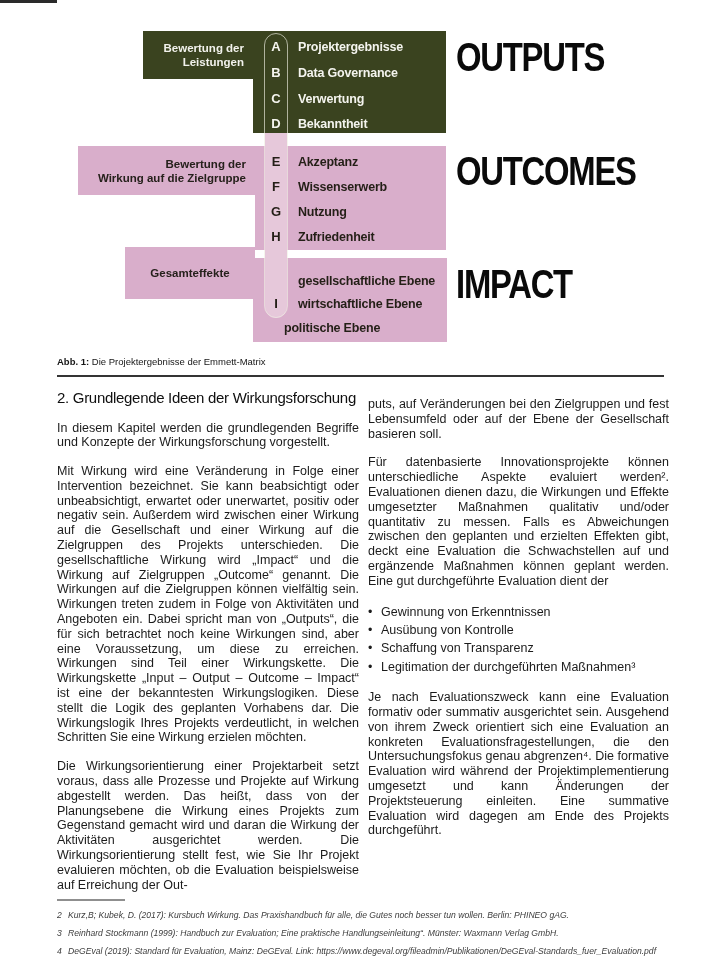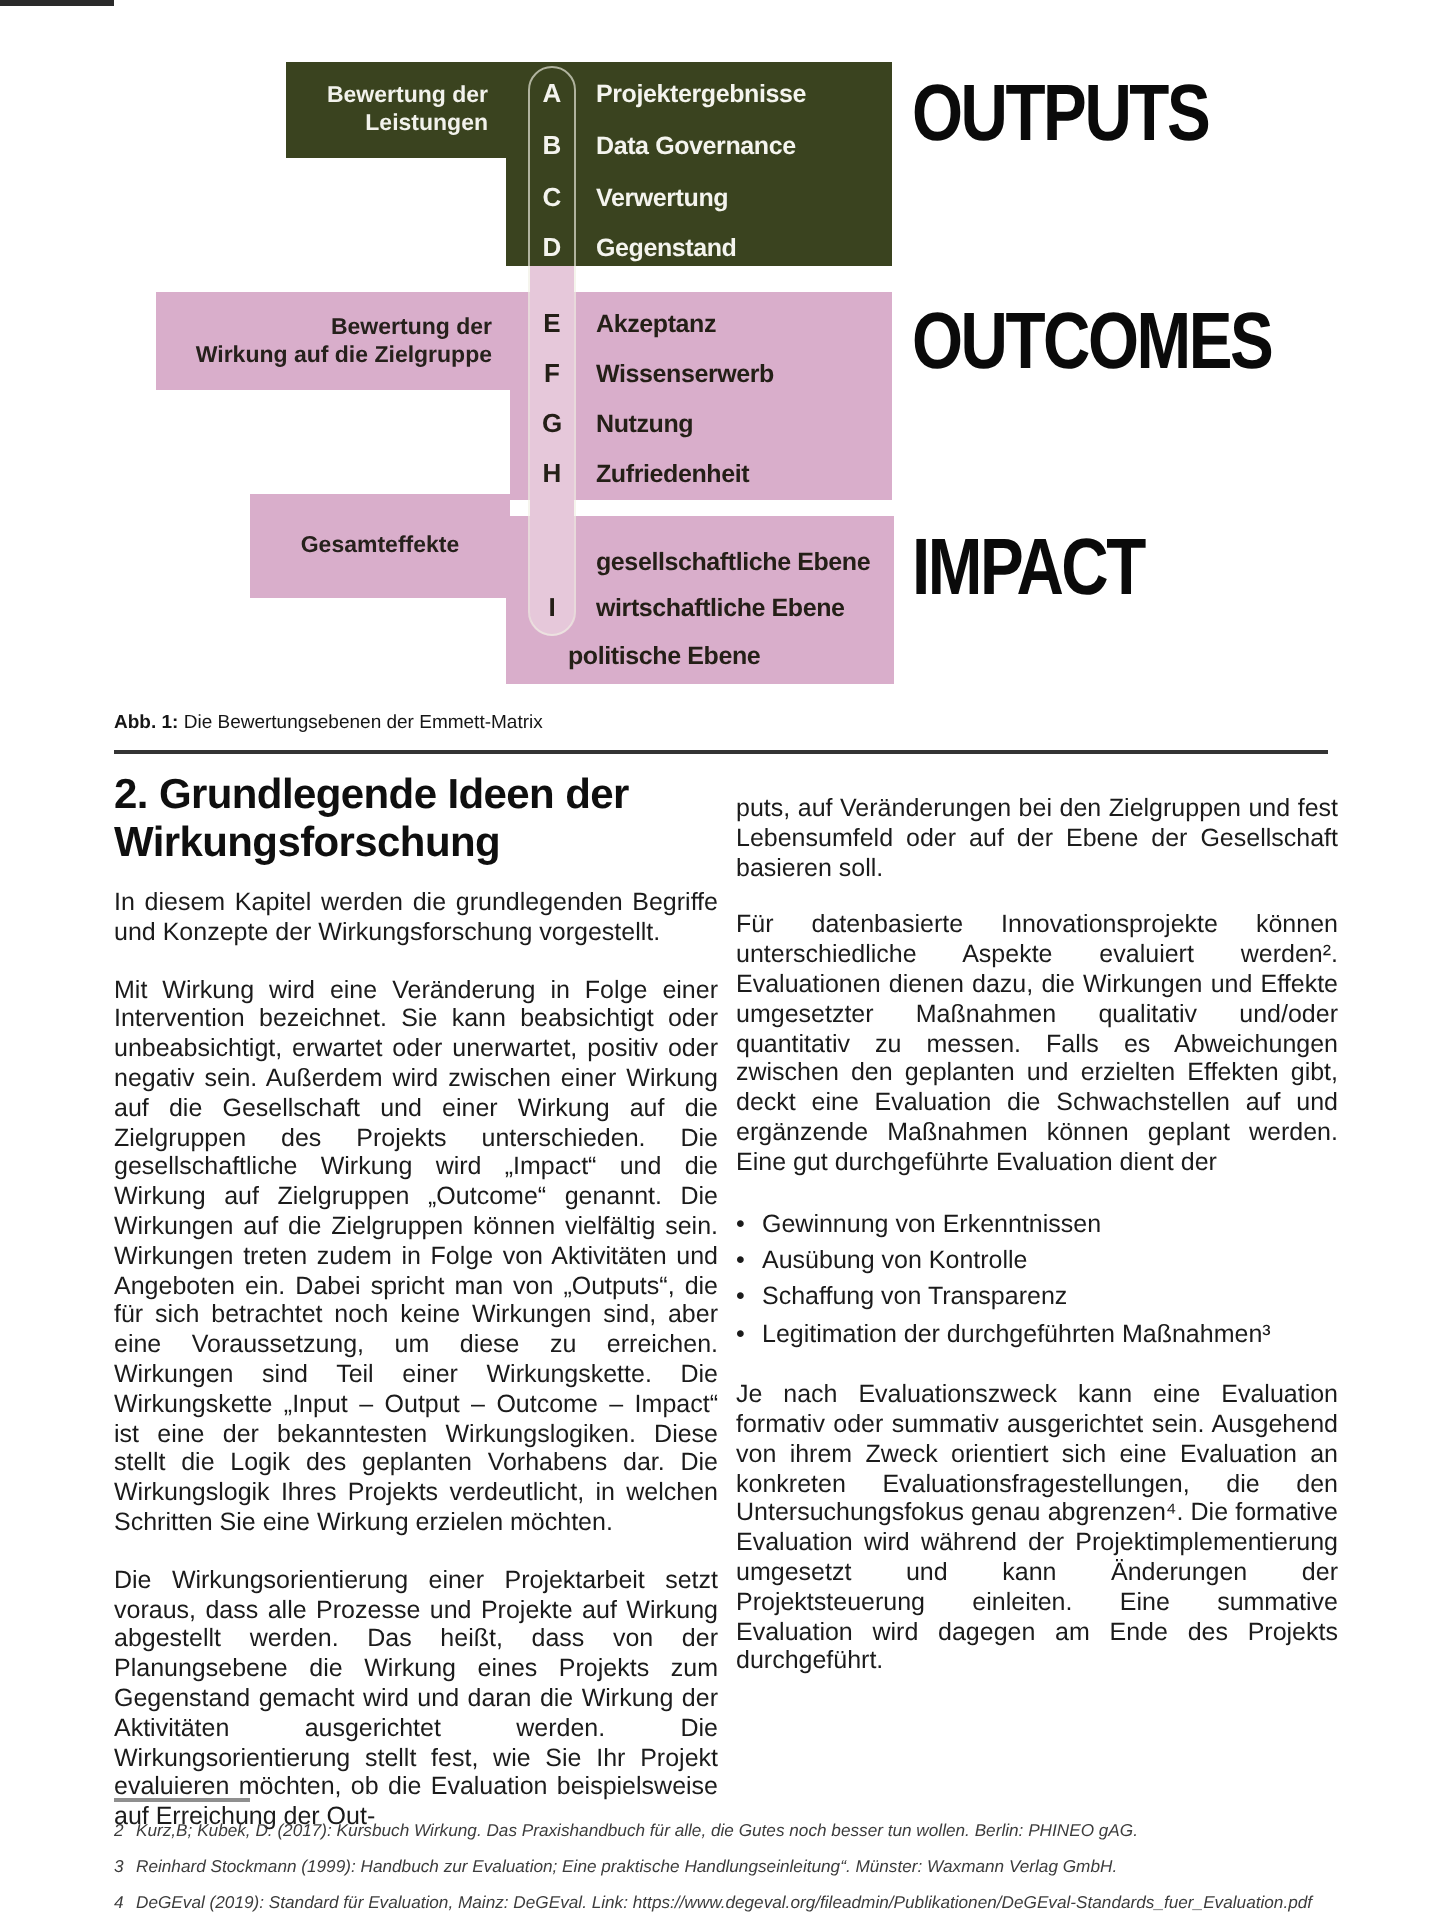--- a/index.html
+++ b/index.html
@@ -55,21 +55,21 @@
   }
   .fig-caption b{font-weight:bold;}
   .fig-rule{position:absolute;left:57px;top:375px;width:607px;height:2px;background:#343434;}
   
   .col{position:absolute;width:302px;text-align:justify;
        font-size:12.5px;line-height:14.8px;color:#1b1b1b;
        hyphens:auto;-webkit-hyphens:auto;}
   .col-left{left:57px;top:386px;}
   .col-right{left:368px;top:397px;width:301px;}
   .heading{
-    font-weight:bold;font-size:21px;line-height:23.5px;letter-spacing:-0.3px;
+    font-weight:normal;font-size:15px;line-height:23.5px;letter-spacing:-0.3px;
     color:#0f0f0f;text-align:left;margin:0 0 11px 0;
   }
   .para{margin:0 0 14px 0;}
   .bullets{margin:0 0 14px 0;}
   .bullet-line{display:flex;line-height:18.4px;text-align:left;}
   .bullet-dot{width:13px;flex:0 0 13px;}
   
   .footnotes{position:absolute;left:57px;top:899px;width:612px;}
   .fn-rule{width:68px;height:2px;background:#8f8f8f;margin:0 0 10px 0;}
   .fn-line{font-size:8.6px;line-height:9px;color:#3c3c3c;margin:0 0 8.8px 0;white-space:nowrap;font-style:italic;}
@@ -103,21 +103,21 @@
   <div class="drow on-green" style="left:253px;top:65px;width:193px;">
     <span class="letter">B</span>
     <span class="item">Data Governance</span>
   </div>
   <div class="drow on-green" style="left:253px;top:91px;width:193px;">
     <span class="letter">C</span>
     <span class="item">Verwertung</span>
   </div>
   <div class="drow on-green" style="left:253px;top:116px;width:193px;">
     <span class="letter">D</span>
-    <span class="item">Gegenstand</span>
+    <span class="item">Bekanntheit</span>
   </div>
 
   <div class="drow on-pink" style="left:253px;top:154px;width:193px;">
     <span class="letter">E</span>
     <span class="item">Akzeptanz</span>
   </div>
   <div class="drow on-pink" style="left:253px;top:179px;width:193px;">
     <span class="letter">F</span>
     <span class="item">Wissenserwerb</span>
   </div>
@@ -141,21 +141,21 @@
   <div class="drow on-pink" style="left:239px;top:320px;width:194px;">
     <span class="letter"></span>
     <span class="item">politische Ebene</span>
   </div>
 
   <div class="big-level" style="top:37px;">OUTPUTS</div>
   <div class="big-level" style="top:151px;">OUTCOMES</div>
   <div class="big-level" style="top:264px;">IMPACT</div>
 
   <div class="fig-caption">
-    <b>Abb. 1:</b><span> Die Bewertungsebenen der Emmett-Matrix</span>
+    <b>Abb. 1:</b><span> Die Projektergebnisse der Emmett-Matrix</span>
   </div>
   <div class="fig-rule"></div>
 </div>
 
 <div class="col col-left">
   <h2 class="heading">2. Grundlegende Ideen der Wirkungsforschung</h2>
   <p class="para">In diesem Kapitel werden die grundlegenden Begriffe und Konzepte der Wirkungsforschung vorgestellt.</p>
   <p class="para">Mit Wirkung wird eine Veränderung in Folge einer Intervention bezeichnet. Sie kann beabsichtigt oder unbeabsichtigt, erwartet oder unerwartet, positiv oder negativ sein. Außerdem wird zwischen einer Wirkung auf die Gesellschaft und einer Wirkung auf die Zielgruppen des Projekts unterschieden. Die gesellschaftliche Wirkung wird „Impact“ und die Wirkung auf Zielgruppen „Outcome“ genannt. Die Wirkungen auf die Zielgruppen können vielfältig sein. Wirkungen treten zudem in Folge von Aktivitäten und Angeboten ein. Dabei spricht man von „Outputs“, die für sich betrachtet noch keine Wirkungen sind, aber eine Voraussetzung, um diese zu erreichen. Wirkungen sind Teil einer Wirkungskette. Die Wirkungskette „Input – Output – Outcome – Impact“ ist eine der bekanntesten Wirkungslogiken. Diese stellt die Logik des geplanten Vorhabens dar. Die Wirkungslogik Ihres Projekts verdeutlicht, in welchen Schritten Sie eine Wirkung erzielen möchten.</p>
   <p class="para">Die Wirkungsorientierung einer Projektarbeit setzt voraus, dass alle Prozesse und Projekte auf Wirkung abgestellt werden. Das heißt, dass von der Planungsebene die Wirkung eines Projekts zum Gegenstand gemacht wird und daran die Wirkung der Aktivitäten ausgerichtet werden. Die Wirkungsorientierung stellt fest, wie Sie Ihr Projekt evaluieren möchten, ob die Evaluation beispielsweise auf Erreichung der Out-</p>
 </div>

